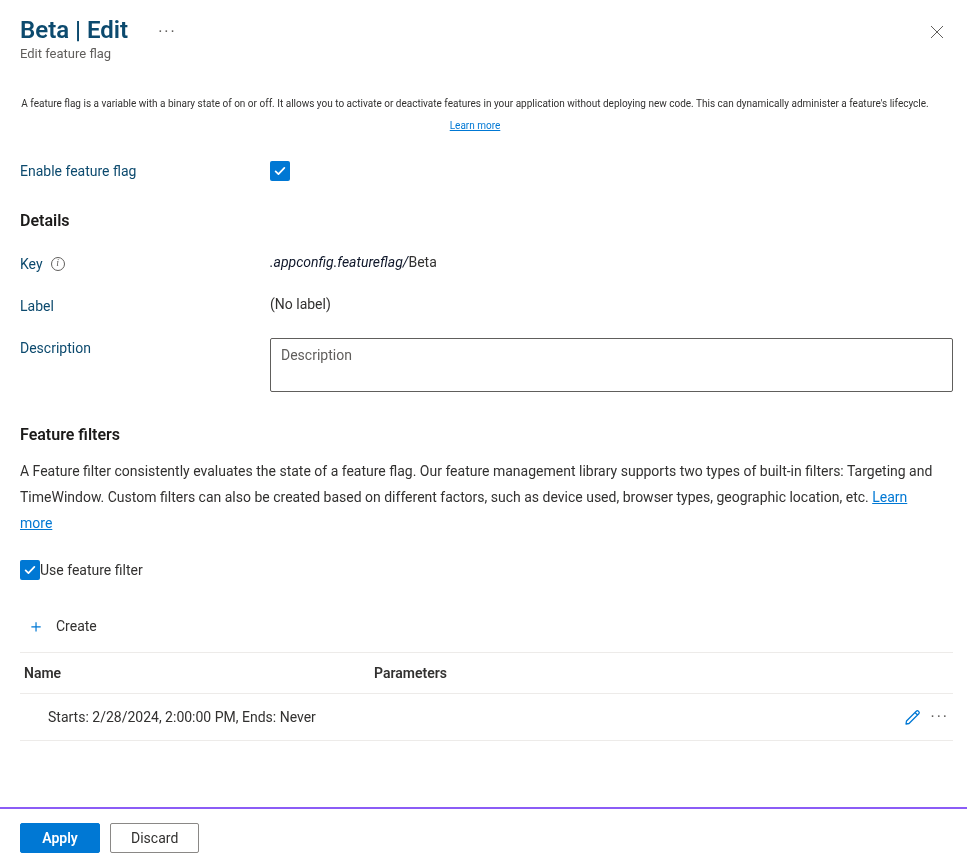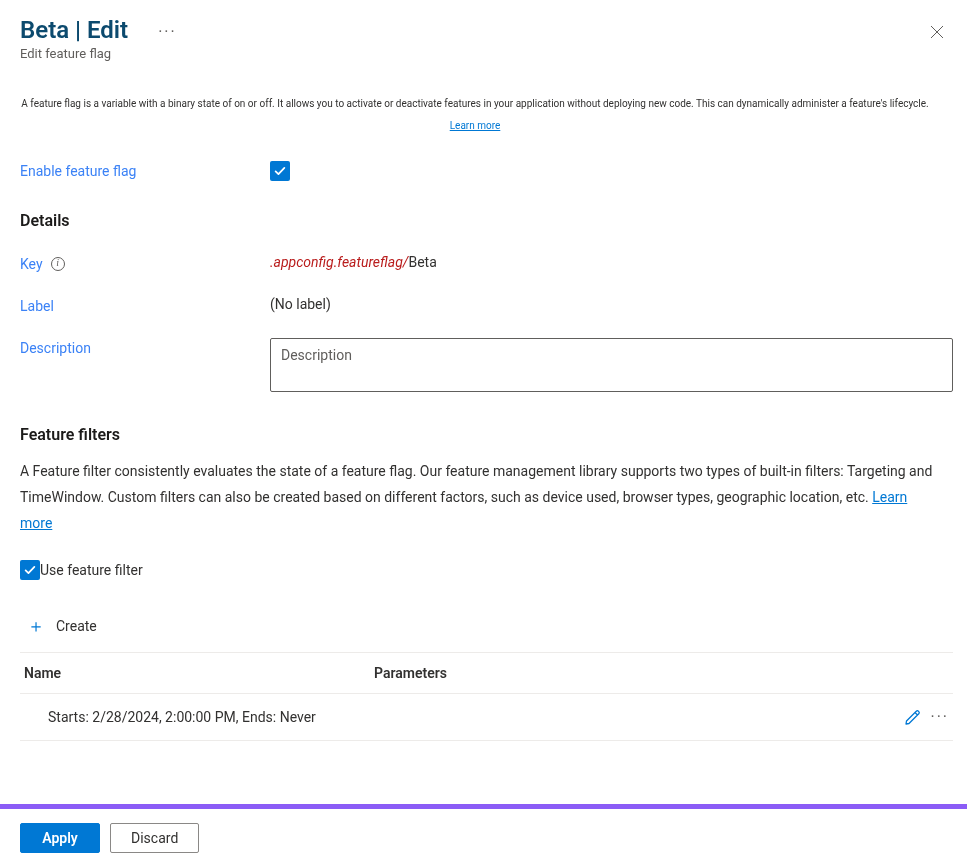--- a/index.html
+++ b/index.html
@@ -25,23 +25,23 @@
   .title-row { display: flex; align-items: center; gap: 10px;}
   h1.title { font-size: 24px; font-weight: 600; margin: 0; color: #0c4a6e; }
   .more-dots { color:#605e5c; font-size:16px; line-height:1; margin-left:20px; letter-spacing:2px; cursor:pointer; position:relative; top:2px;}
   .subtitle { font-size: 13px; color:#605e5c; margin-top:2px; }
   .close-x { color:#605e5c; font-size:18px; line-height:1; cursor:pointer; padding:4px 4px; margin-right:4px; margin-top:4px;}
 
   .intro { margin-top:32px; font-size:10px; line-height:22px; max-width:910px;text-align:center;}
   a.link { color:#0078d4; text-decoration:underline; cursor:pointer; }
 
   .form-row { display:flex; align-items:flex-start; margin-top:24px; }
-  .form-label { width:250px; font-size:14px; color:#3b82f6; display:flex; align-items:center; gap:8px; padding-top:2px;}
+  .form-label { width:250px; font-size:14px; color:#0c4a6e; display:flex; align-items:center; gap:8px; padding-top:2px;}
   .form-value { flex:1; font-size:14px; color:#323130; }
-  .form-value .keyprefix { font-style: italic; color:#b91c1c; }
+  .form-value .keyprefix { font-style: italic; color:#0f172a; }
 
   h2.section { font-size:16px; font-weight:600; margin:30px 0 0 0; color:#1b1a19;}
 
   .info-icon { width:14px; height:14px; border:1px solid #605e5c; border-radius:50%; display:inline-flex; align-items:center; justify-content:center; font-size:10px; color:#605e5c; line-height:1; font-style:normal; cursor:default;}
   .info-icon::after { content:"i"; font-style:italic; font-family:Georgia, serif; font-size:10px; position:relative; top:-1px;}
 
   .checkbox {
     width:20px; height:20px; background:#0078d4; border-radius:2px; display:inline-flex;
     align-items:center; justify-content:center; cursor:pointer; flex-shrink:0;
   }
@@ -68,21 +68,21 @@
   .col-params { flex:1; }
   .col-actions { width:70px; text-align:right;}
   .trow { display:flex; align-items:center; padding:14px 4px; font-size:14px; border-bottom:1px solid #edebe9;}
   .trow .col-params { padding-left:24px;}
   .row-actions { display:flex; gap:8px; align-items:center; justify-content:flex-end; width:70px;}
   .pencil { color:#0078d4; cursor:pointer; display:inline-flex;}
   .row-dots { color:#605e5c; cursor:pointer; font-size:16px; letter-spacing:2px; line-height:1;}
 
   .footer {
     position:absolute; left:0; right:6px; bottom:0;
-    border-top:5px solid #8b5cf6; background:#fff;
+    border-top:2px solid #8b5cf6; background:#fff;
     padding:14px 20px;
     display:flex; gap:10px;
   }
   button.btn {
     font-family:inherit; font-size:14px; padding:6px 20px; border-radius:2px; cursor:pointer;
     min-width:80px;
   }
   button.primary { background:#0078d4; color:#fff; border:1px solid #0078d4; font-weight:600;}
   button.secondary { background:#fff; color:#323130; border:1px solid #8a8886;}
 </style>

